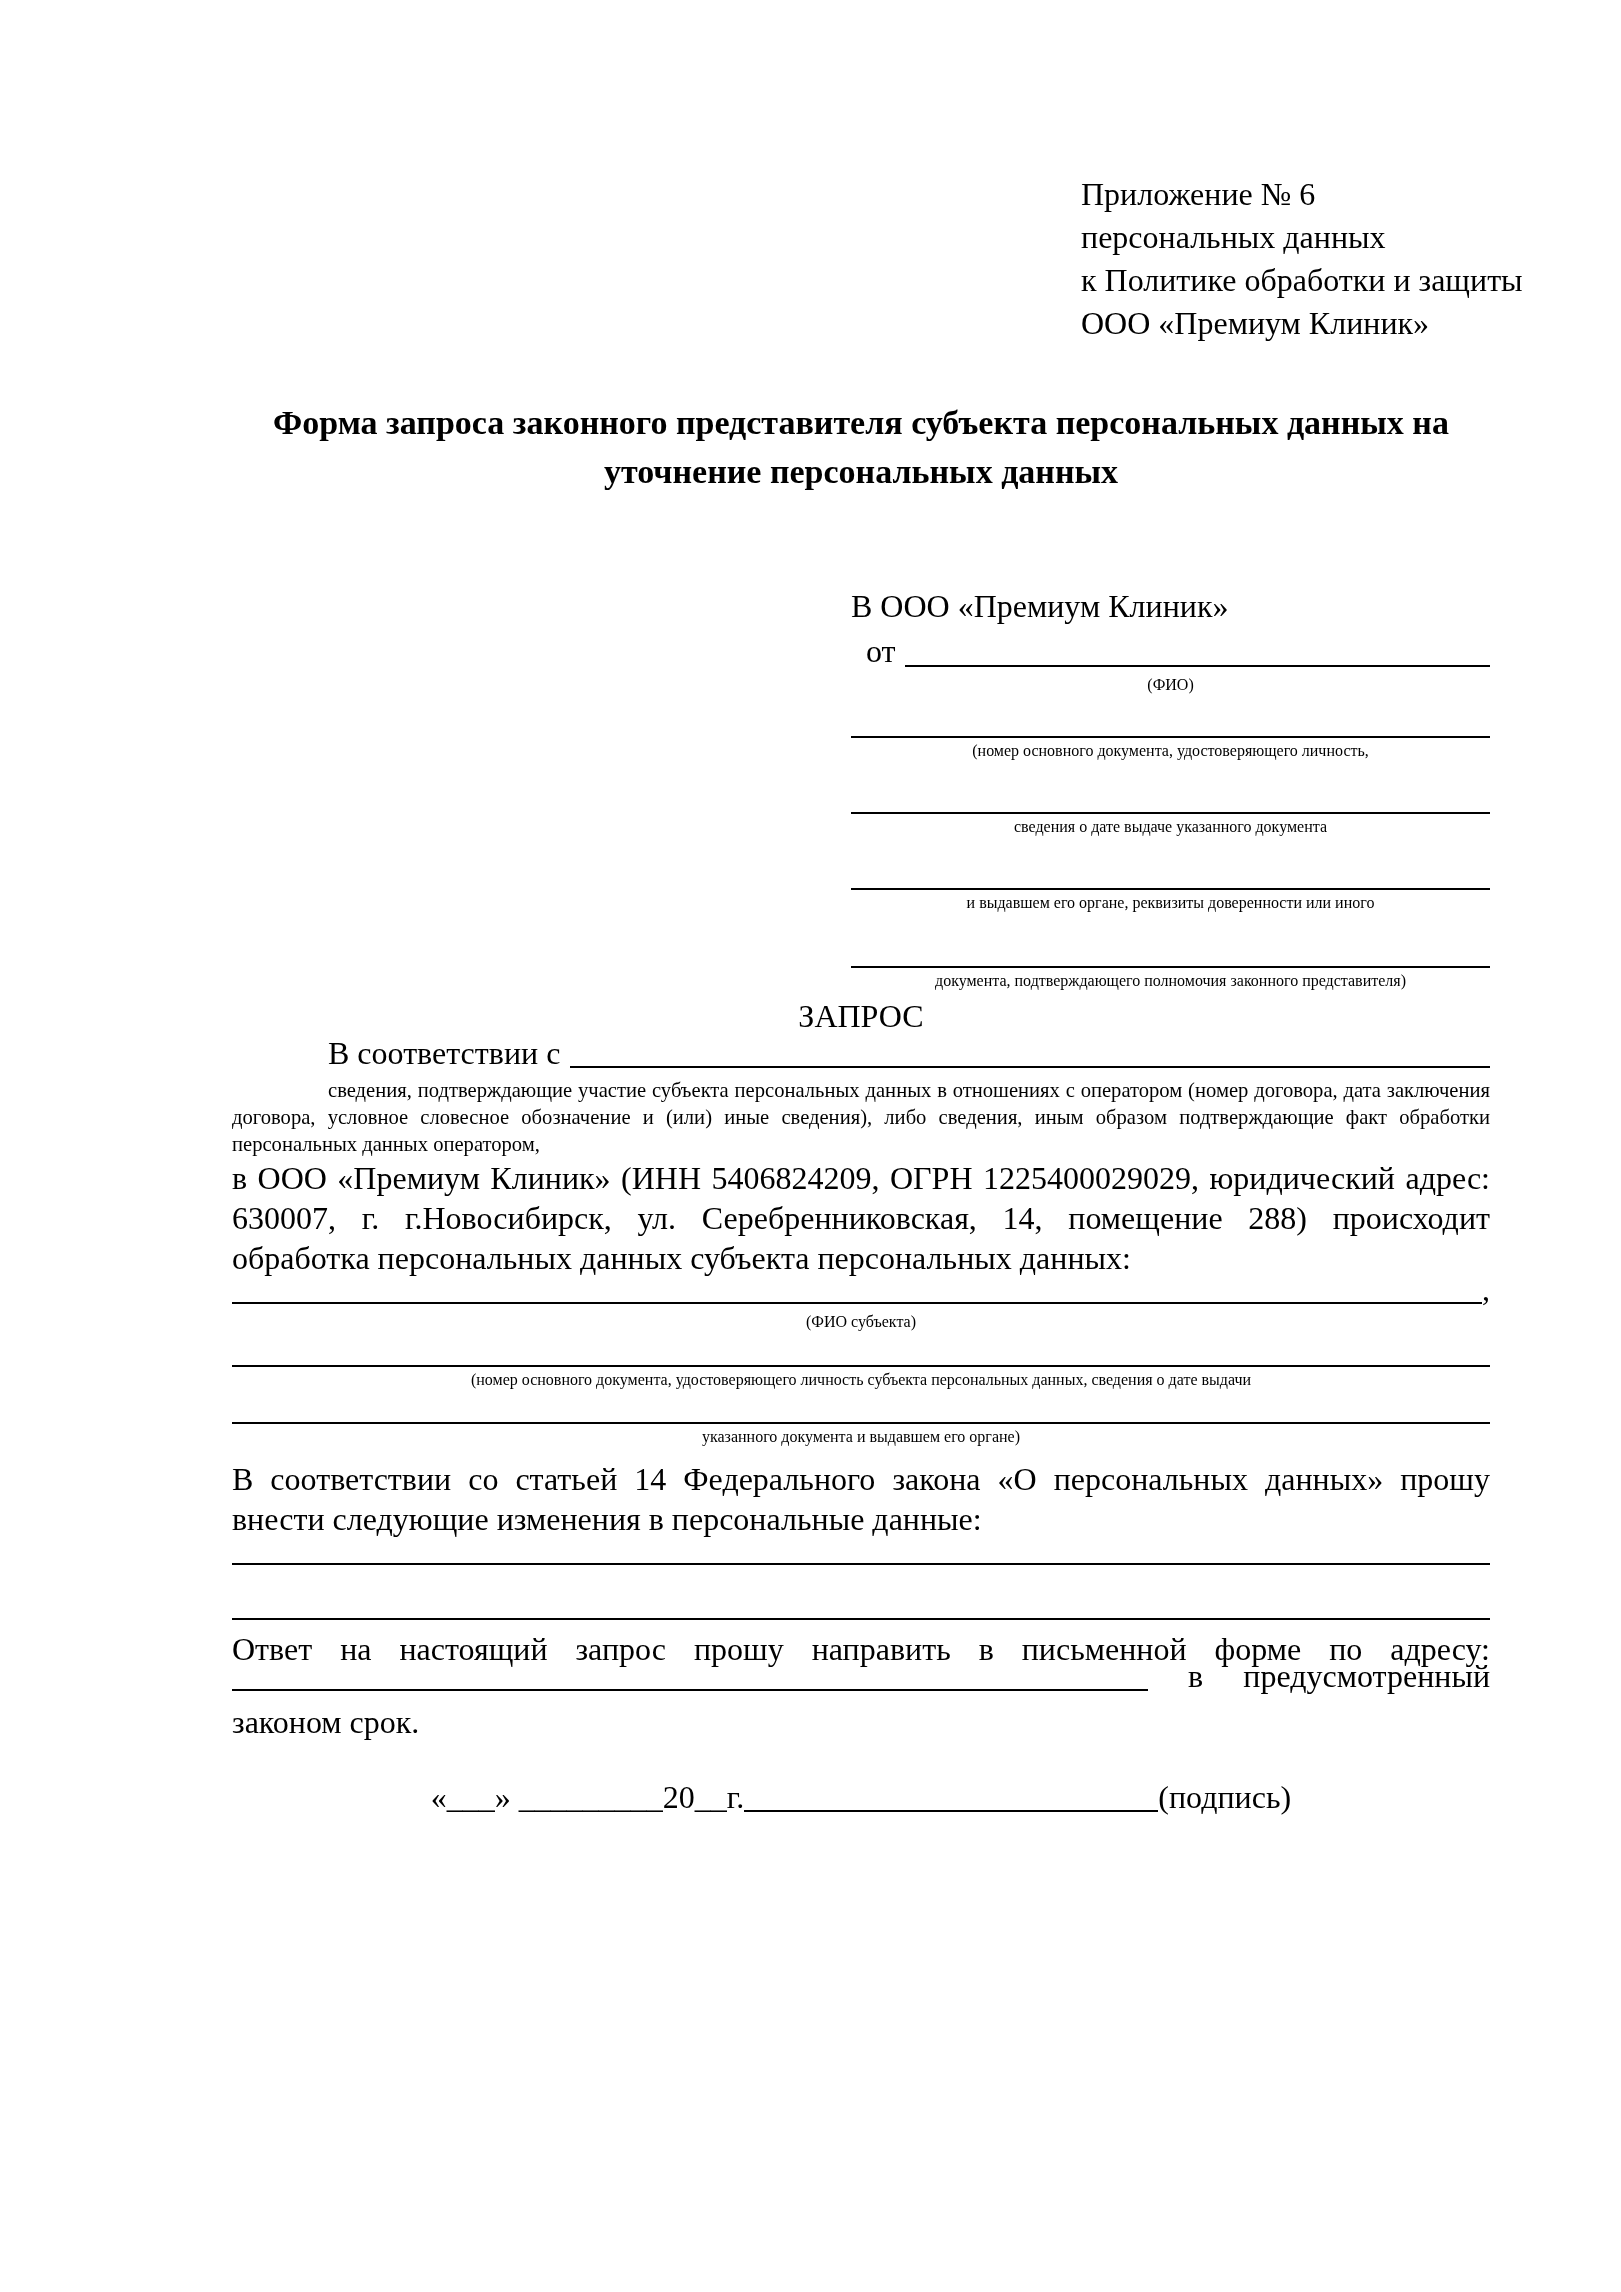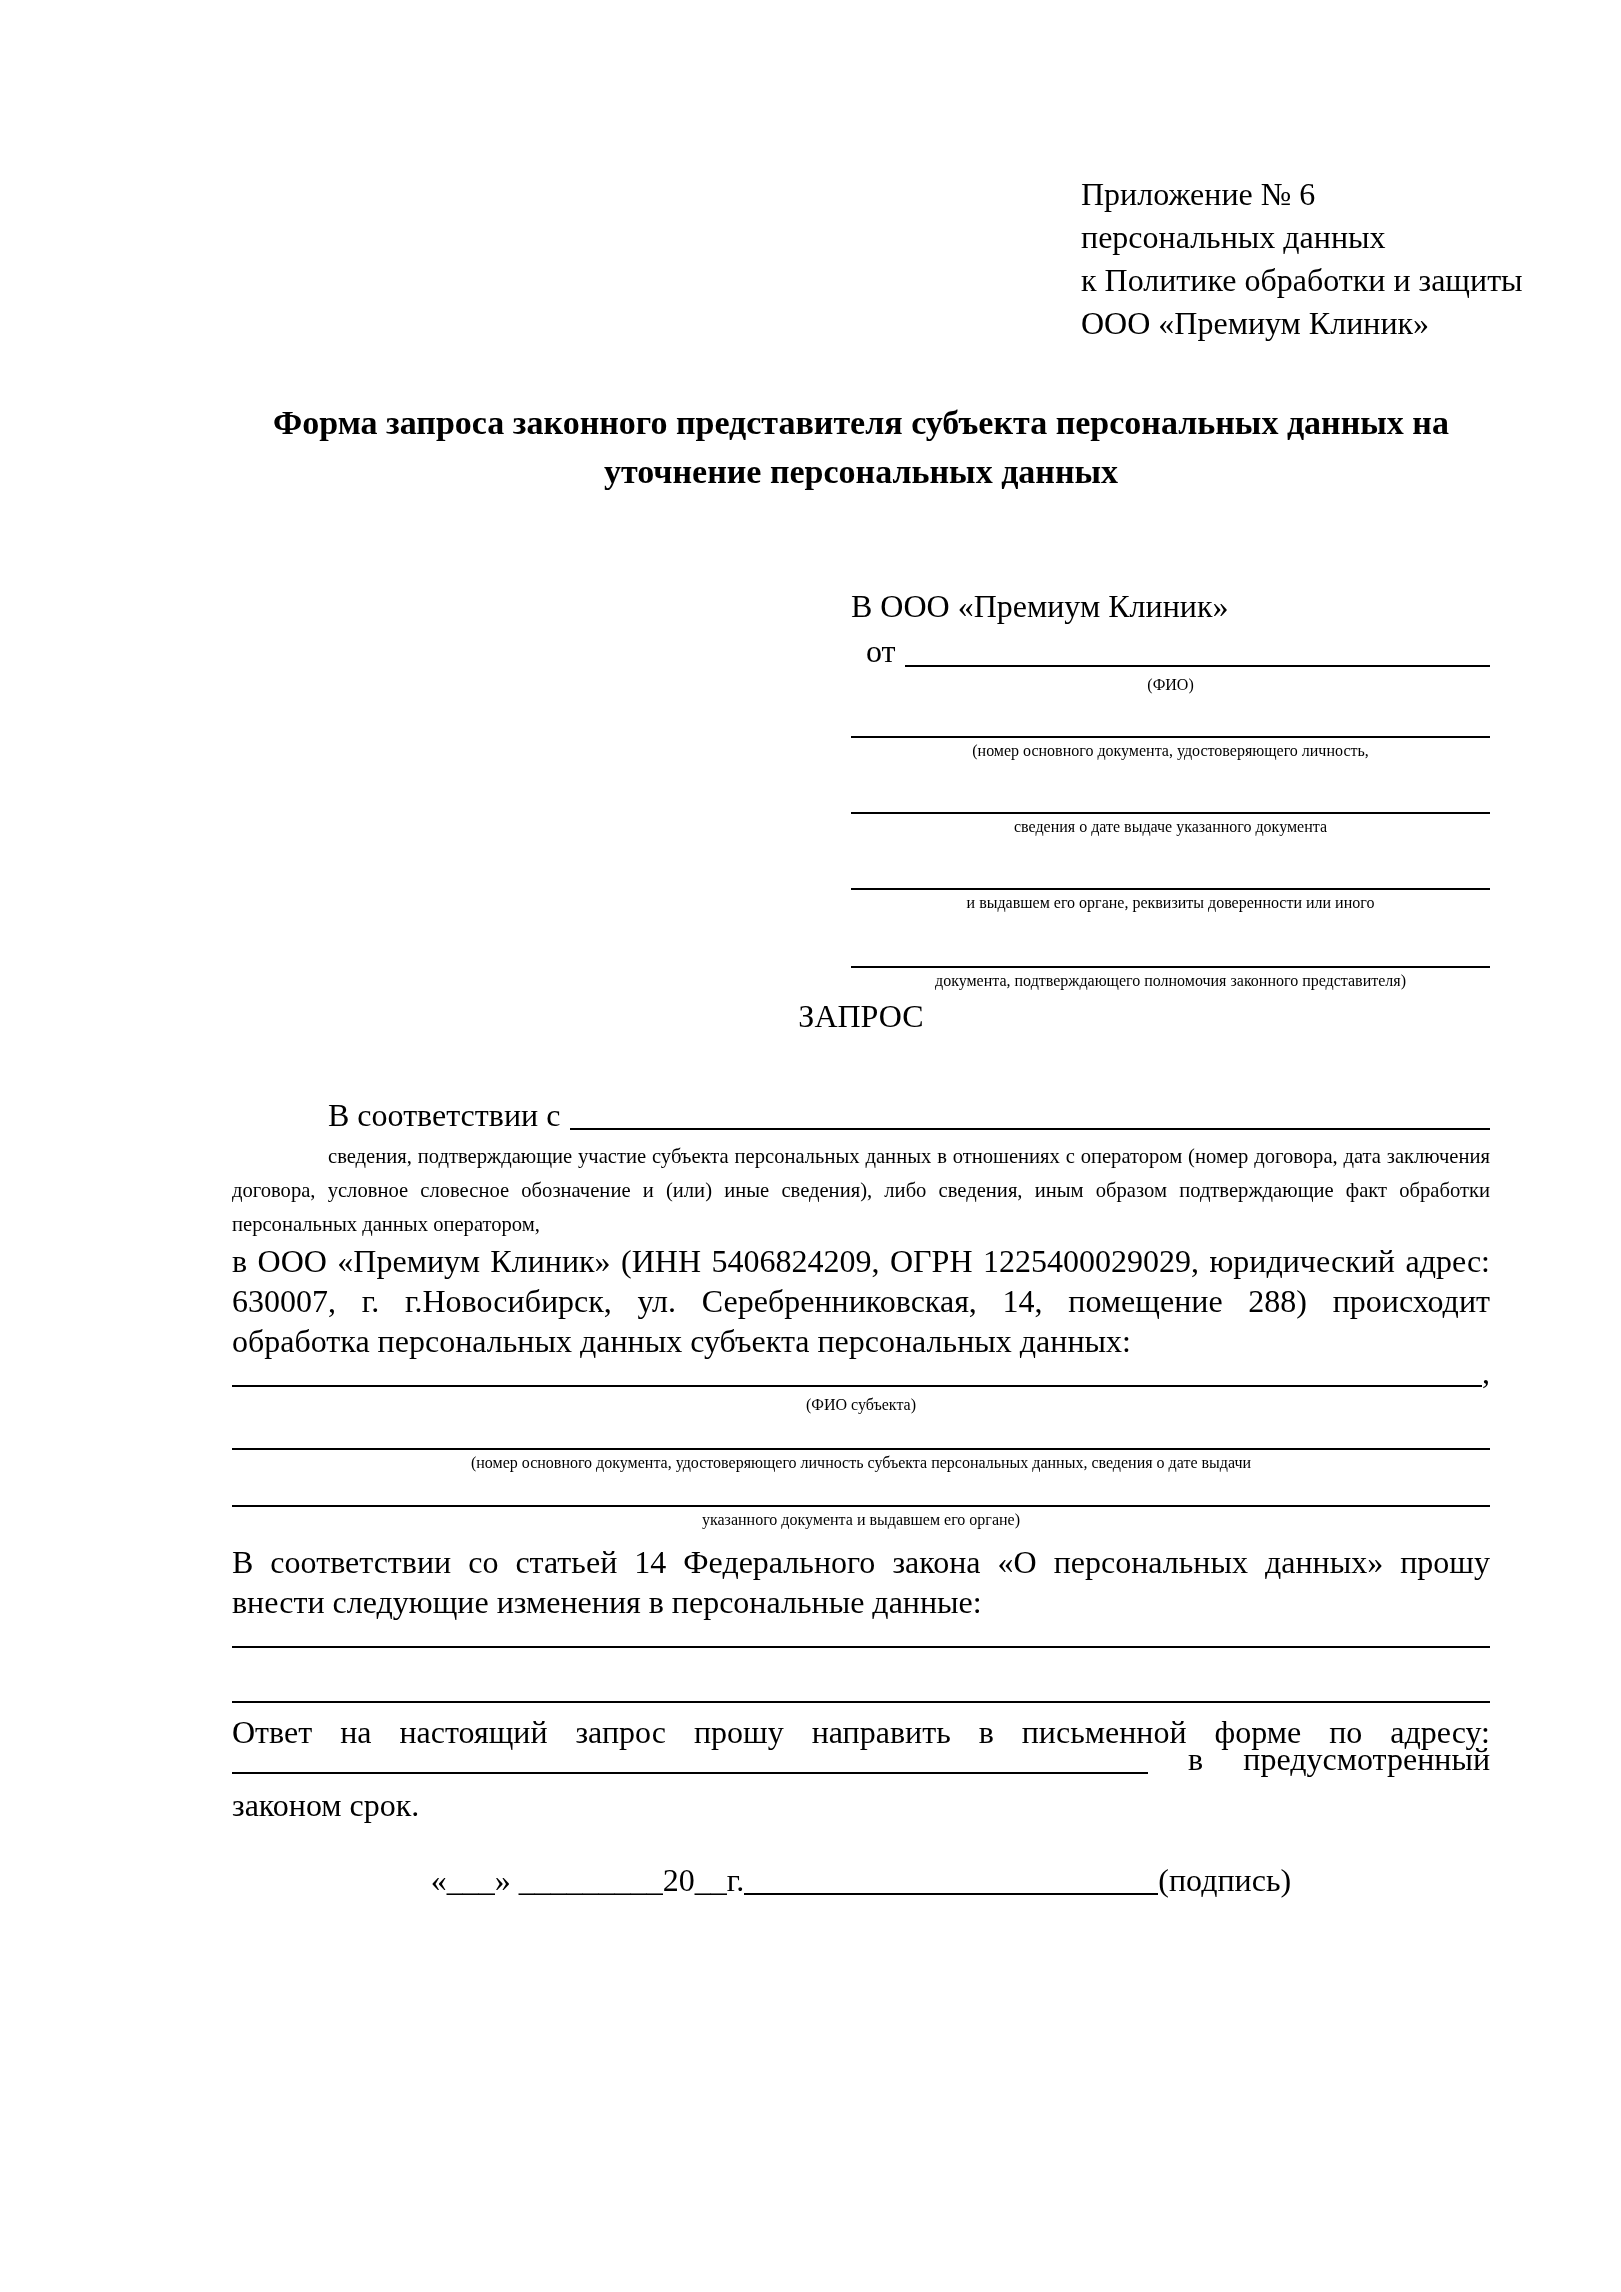--- a/index.html
+++ b/index.html
@@ -24,25 +24,25 @@
   .fill { flex:1; border-bottom:2.9px solid #000; margin-bottom:4.9px; }
   .from-row .fill { margin-left:9.8px; }
   .cap { font-size:16px; line-height:25.5px; text-align:center; }
   .addr-u { border-bottom:2.9px solid #000; height:39px; }
   .addr-u.g2 { height:48px; }
   .addr-u.g3 { height:49px; }
   .addr-u.g4 { height:50px; }
   
   .zapros { position:absolute; left:232px; top:998px; width:1258px; text-align:center; font-size:32px; }
   
-  .body { position:absolute; left:232px; top:1095px; width:1258px; font-size:32px; line-height:40px; }
+  .body { position:absolute; left:232px; top:1033px; width:1258px; font-size:32px; line-height:40px; }
   .accord-row { display:flex; align-items:flex-end; height:40px; }
   .accord-row .lead { white-space:nowrap; padding-left:96px; }
   .accord-row .fill { margin-left:9.8px; }
-  .small-note { font-size:20.6px; line-height:34px; text-align:justify; text-indent:96px; margin-top:3.9px; }
+  .small-note { font-size:20.6px; line-height:27px; text-align:justify; text-indent:96px; margin-top:3.9px; }
   .jpara { text-align:justify; }
   .fio-row { display:flex; align-items:flex-end; height:23.5px; margin-top:7.8px; }
   .u-line { border-bottom:2.9px solid #000; }
   .u1 { height:30px; }
   .u2 { height:30px; }
   .b1 { height:23.5px; }
   .b2 { height:53px; }
   .art-para { margin-top:9.8px; }
   .answer1 { margin-top:8.8px; text-align:justify; text-align-last:justify; }
   .answer2 { display:flex; align-items:flex-end; justify-content:space-between; height:27.4px; }

